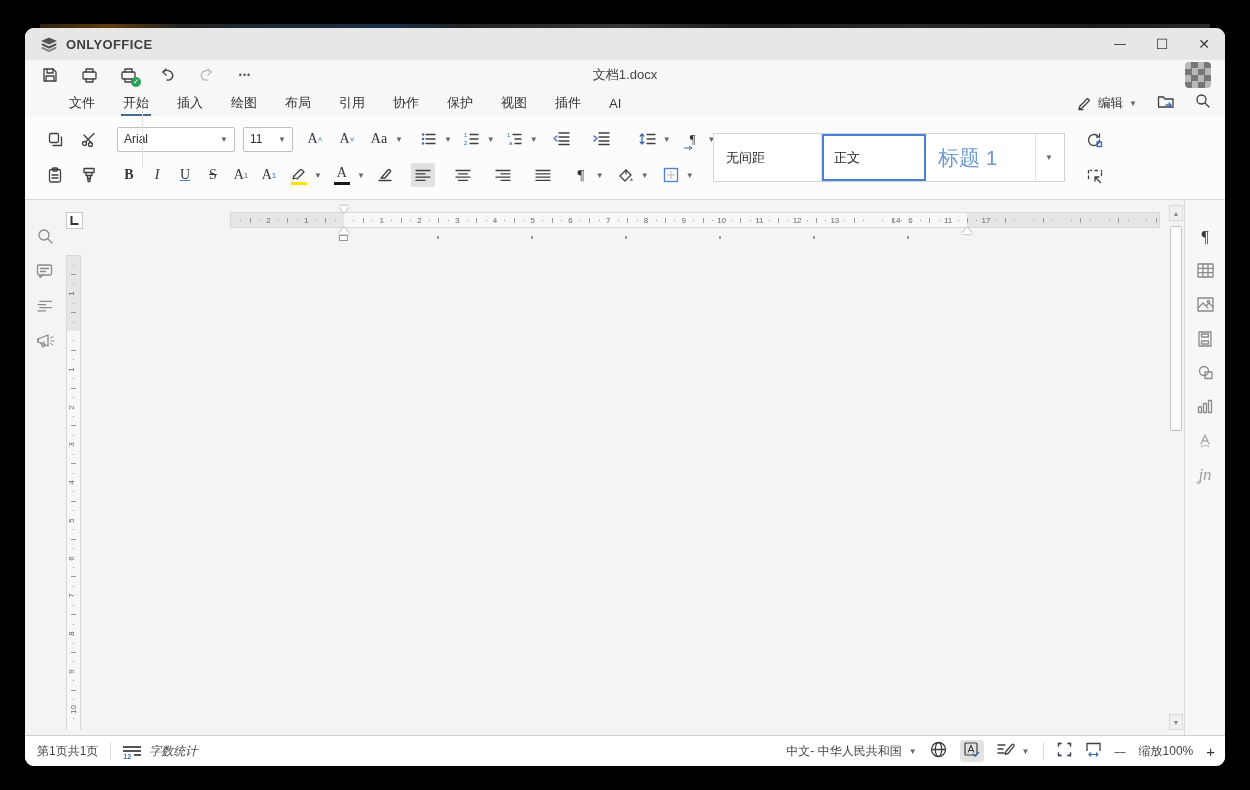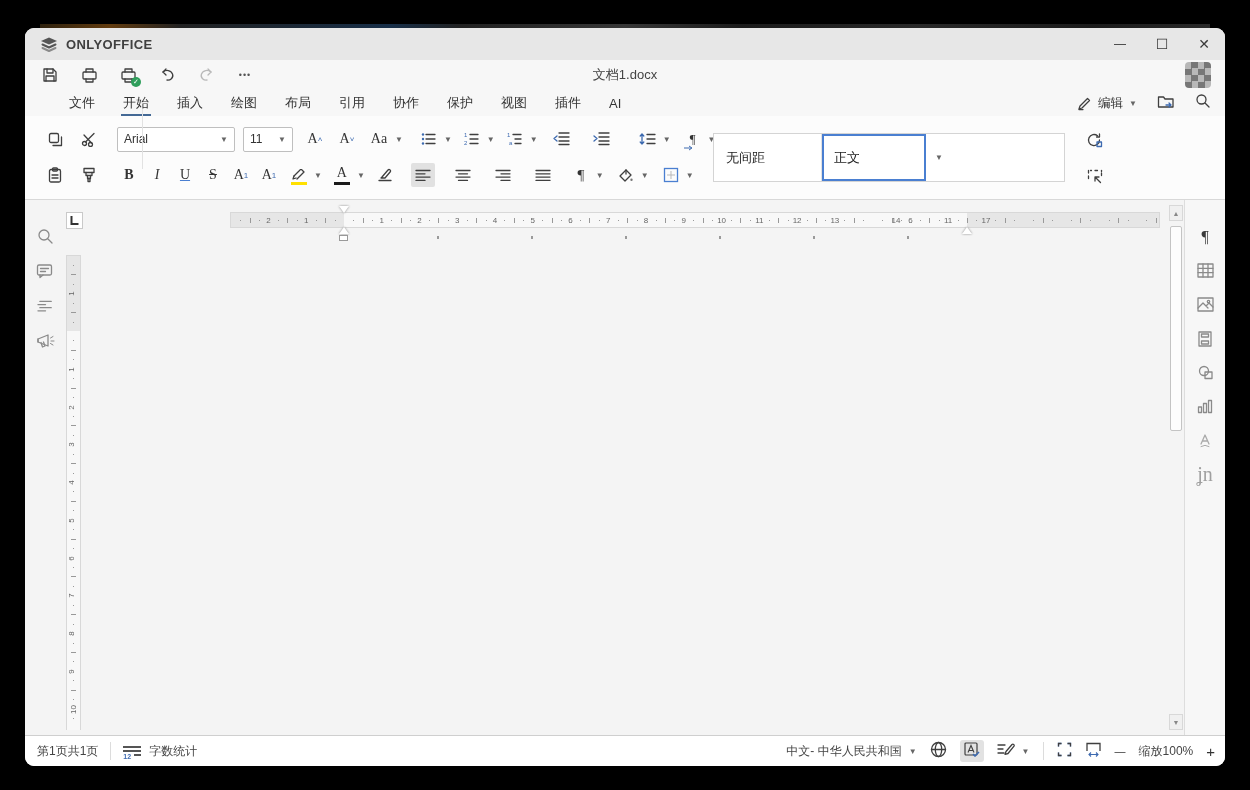--- a/index.html
+++ b/index.html
@@ -385,20 +385,21 @@
             <rect x="1.5" y="1.5" width="13" height="13" stroke="#4a7fd1" stroke-width="1.3"></rect>
             <path d="M8 4 v8 M4 8 h8" stroke="#b9b9b9" stroke-width="1"></path>
           </svg>
       </span>
       <span class="chev" style="margin:0 0 0 3px;">▼</span>
     </div>
 
     <div class="gallery">
       <div class="gcell g2">无间距</div>
       <div class="gcell g1 sel">正文</div>
+      <div class="gcell g3">标题 1</div>
       <div class="gmore">
           <span class="chev">▼</span>
         </div>
     </div>
 
     <div class="tb-extra">
       <span class="tbtn">
         <svg class="ic" width="16" height="15" viewBox="0 0 16 15">
             <path d="M12.5 7 a5.5 5.5 0 1 1 -2 -4.2"></path>
             <path d="M12.5 1 v3 h-3"></path>
@@ -654,35 +655,35 @@
             <rect x="6.5" y="4.5" width="3" height="9"></rect>
             <rect x="11.5" y="1.5" width="3" height="12"></rect>
           </svg>
       </span>
       <span class="rbtn">
         <svg class="ic faint" width="16" height="16" viewBox="0 0 16 16">
             <path d="M4 11 L8 2 L12 11 M5.5 8 h5"></path>
             <path d="M4 13.5 q4 -2.5 8 0" stroke-width="1"></path>
           </svg>
       </span>
-      <span class="rbtn" style="color:#a0a0a0;font-family:'Liberation Serif',serif;font-size:20px;text-align:right;">ʝn</span>
+      <span class="rbtn" style="color:#a0a0a0;font-family:'Liberation Serif',serif;font-style:italic;font-size:17px;text-align:right;">ʝn</span>
     </div>
   </div>
 
   <div class="statusbar">
     <div class="st-left">
       <span>第1页共1页</span>
       <span class="st-sep"></span>
       <span class="wc-icon">
         <i style="top:2px;width:18px;"></i>
           <i style="top:6px;width:18px;"></i>
           <i style="top:10px;width:7px;left:11px;"></i>
         <span class="wc-num">12</span>
       </span>
-      <span style="margin-left:-4px;">字数统计</span>
+      <span style="margin-left:-4px;font-style:italic;">字数统计</span>
     </div>
     <div class="st-right">
       <span>中文- 中华人民共和国</span>
       <span class="chev" style="margin-left:-6px;">▼</span>
       <span>
         <svg class="ic" width="17" height="17" viewBox="0 0 17 17">
             <circle cx="8.5" cy="8.5" r="7"></circle>
             <ellipse cx="8.5" cy="8.5" rx="3.2" ry="7"></ellipse>
             <path d="M1.5 8.5 h14"></path>
           </svg>

